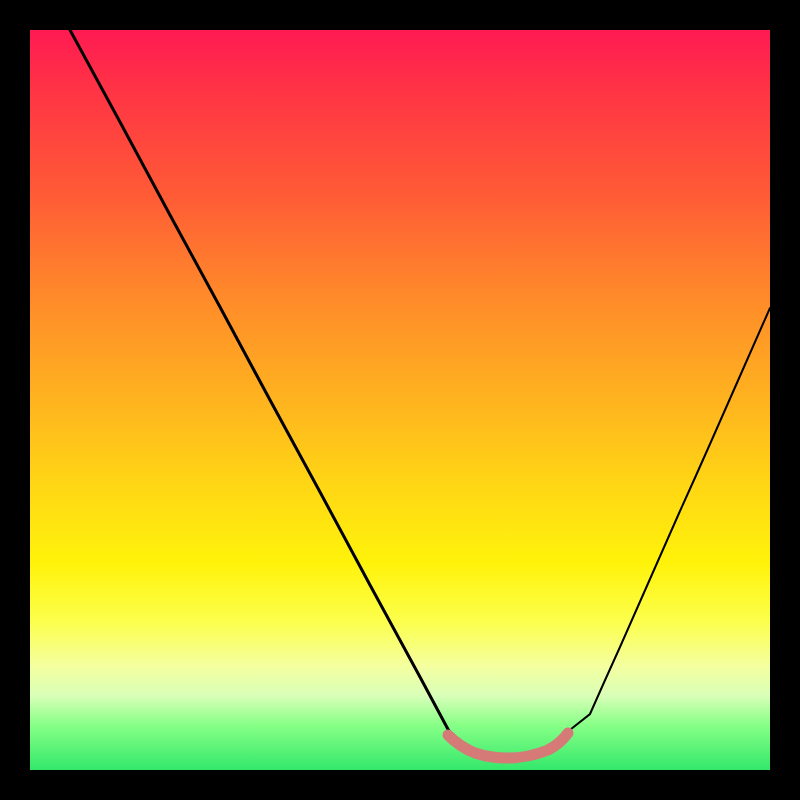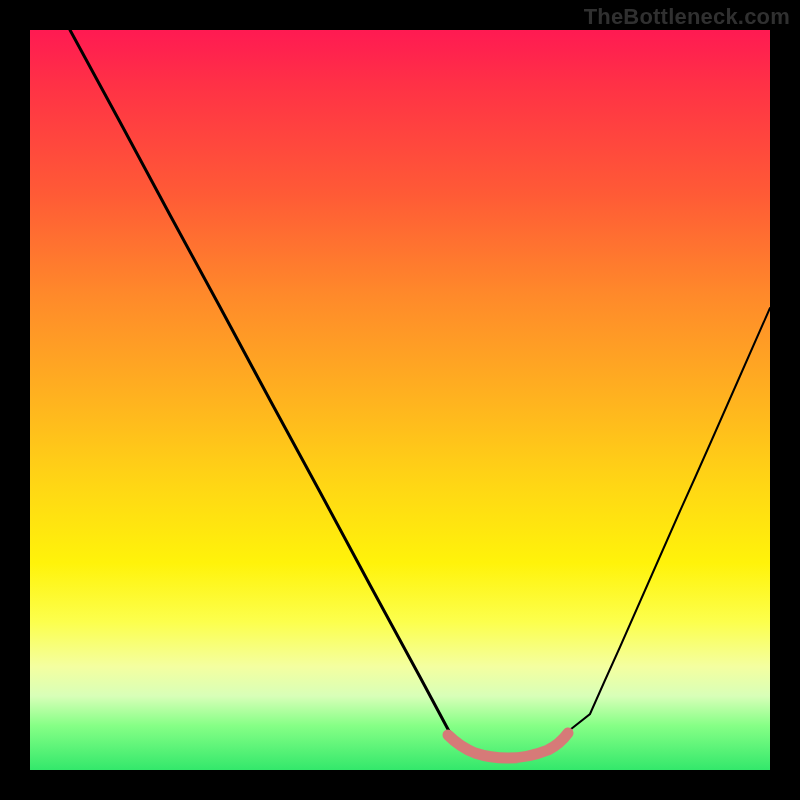--- a/index.html
+++ b/index.html
@@ -56,21 +56,20 @@
   }
   svg.curve {
     position: absolute;
     inset: 0;
   }
 </style>
 </head>
 <body>
 
 <div class="frame">
-  <div class="watermark">TheBottleneck.com</div>
 
   <div class="plot-area">
     <div class="gradient"></div>
 
     <svg class="curve" viewBox="0 0 740 740" preserveAspectRatio="none">
 
       <path d="M 40 0
                L 90 92
                L 140 185
                L 190 277

